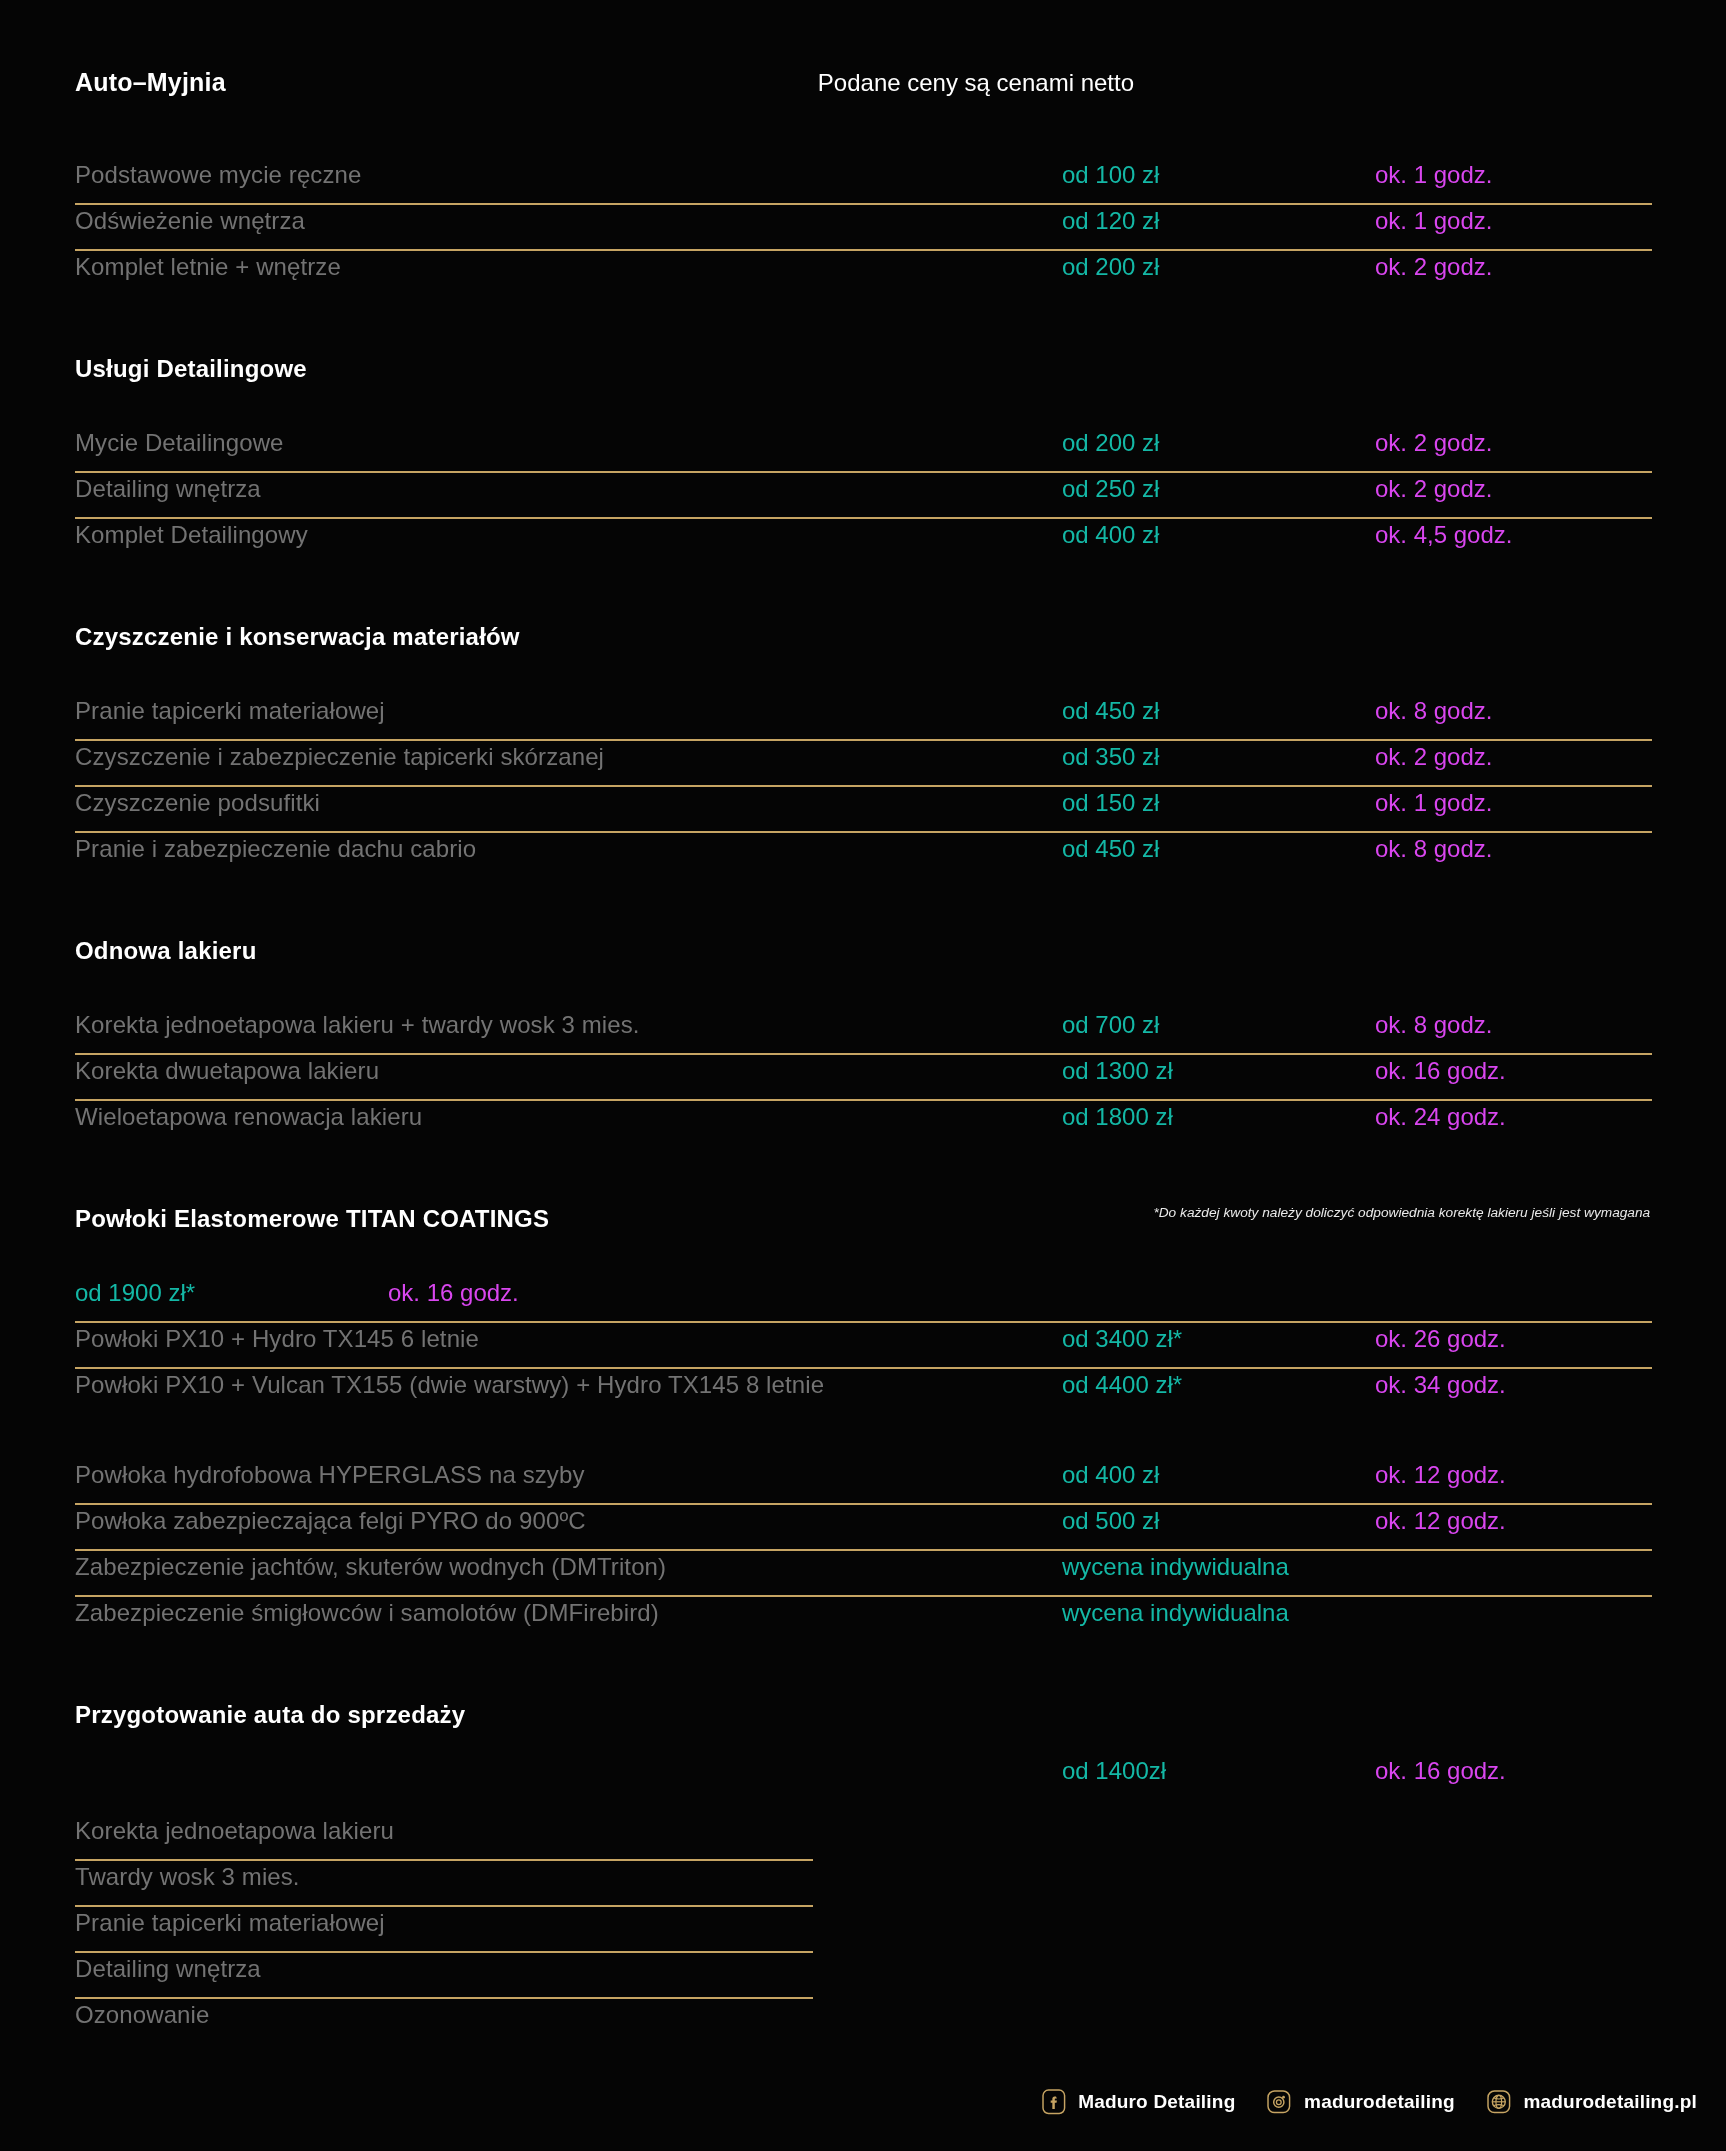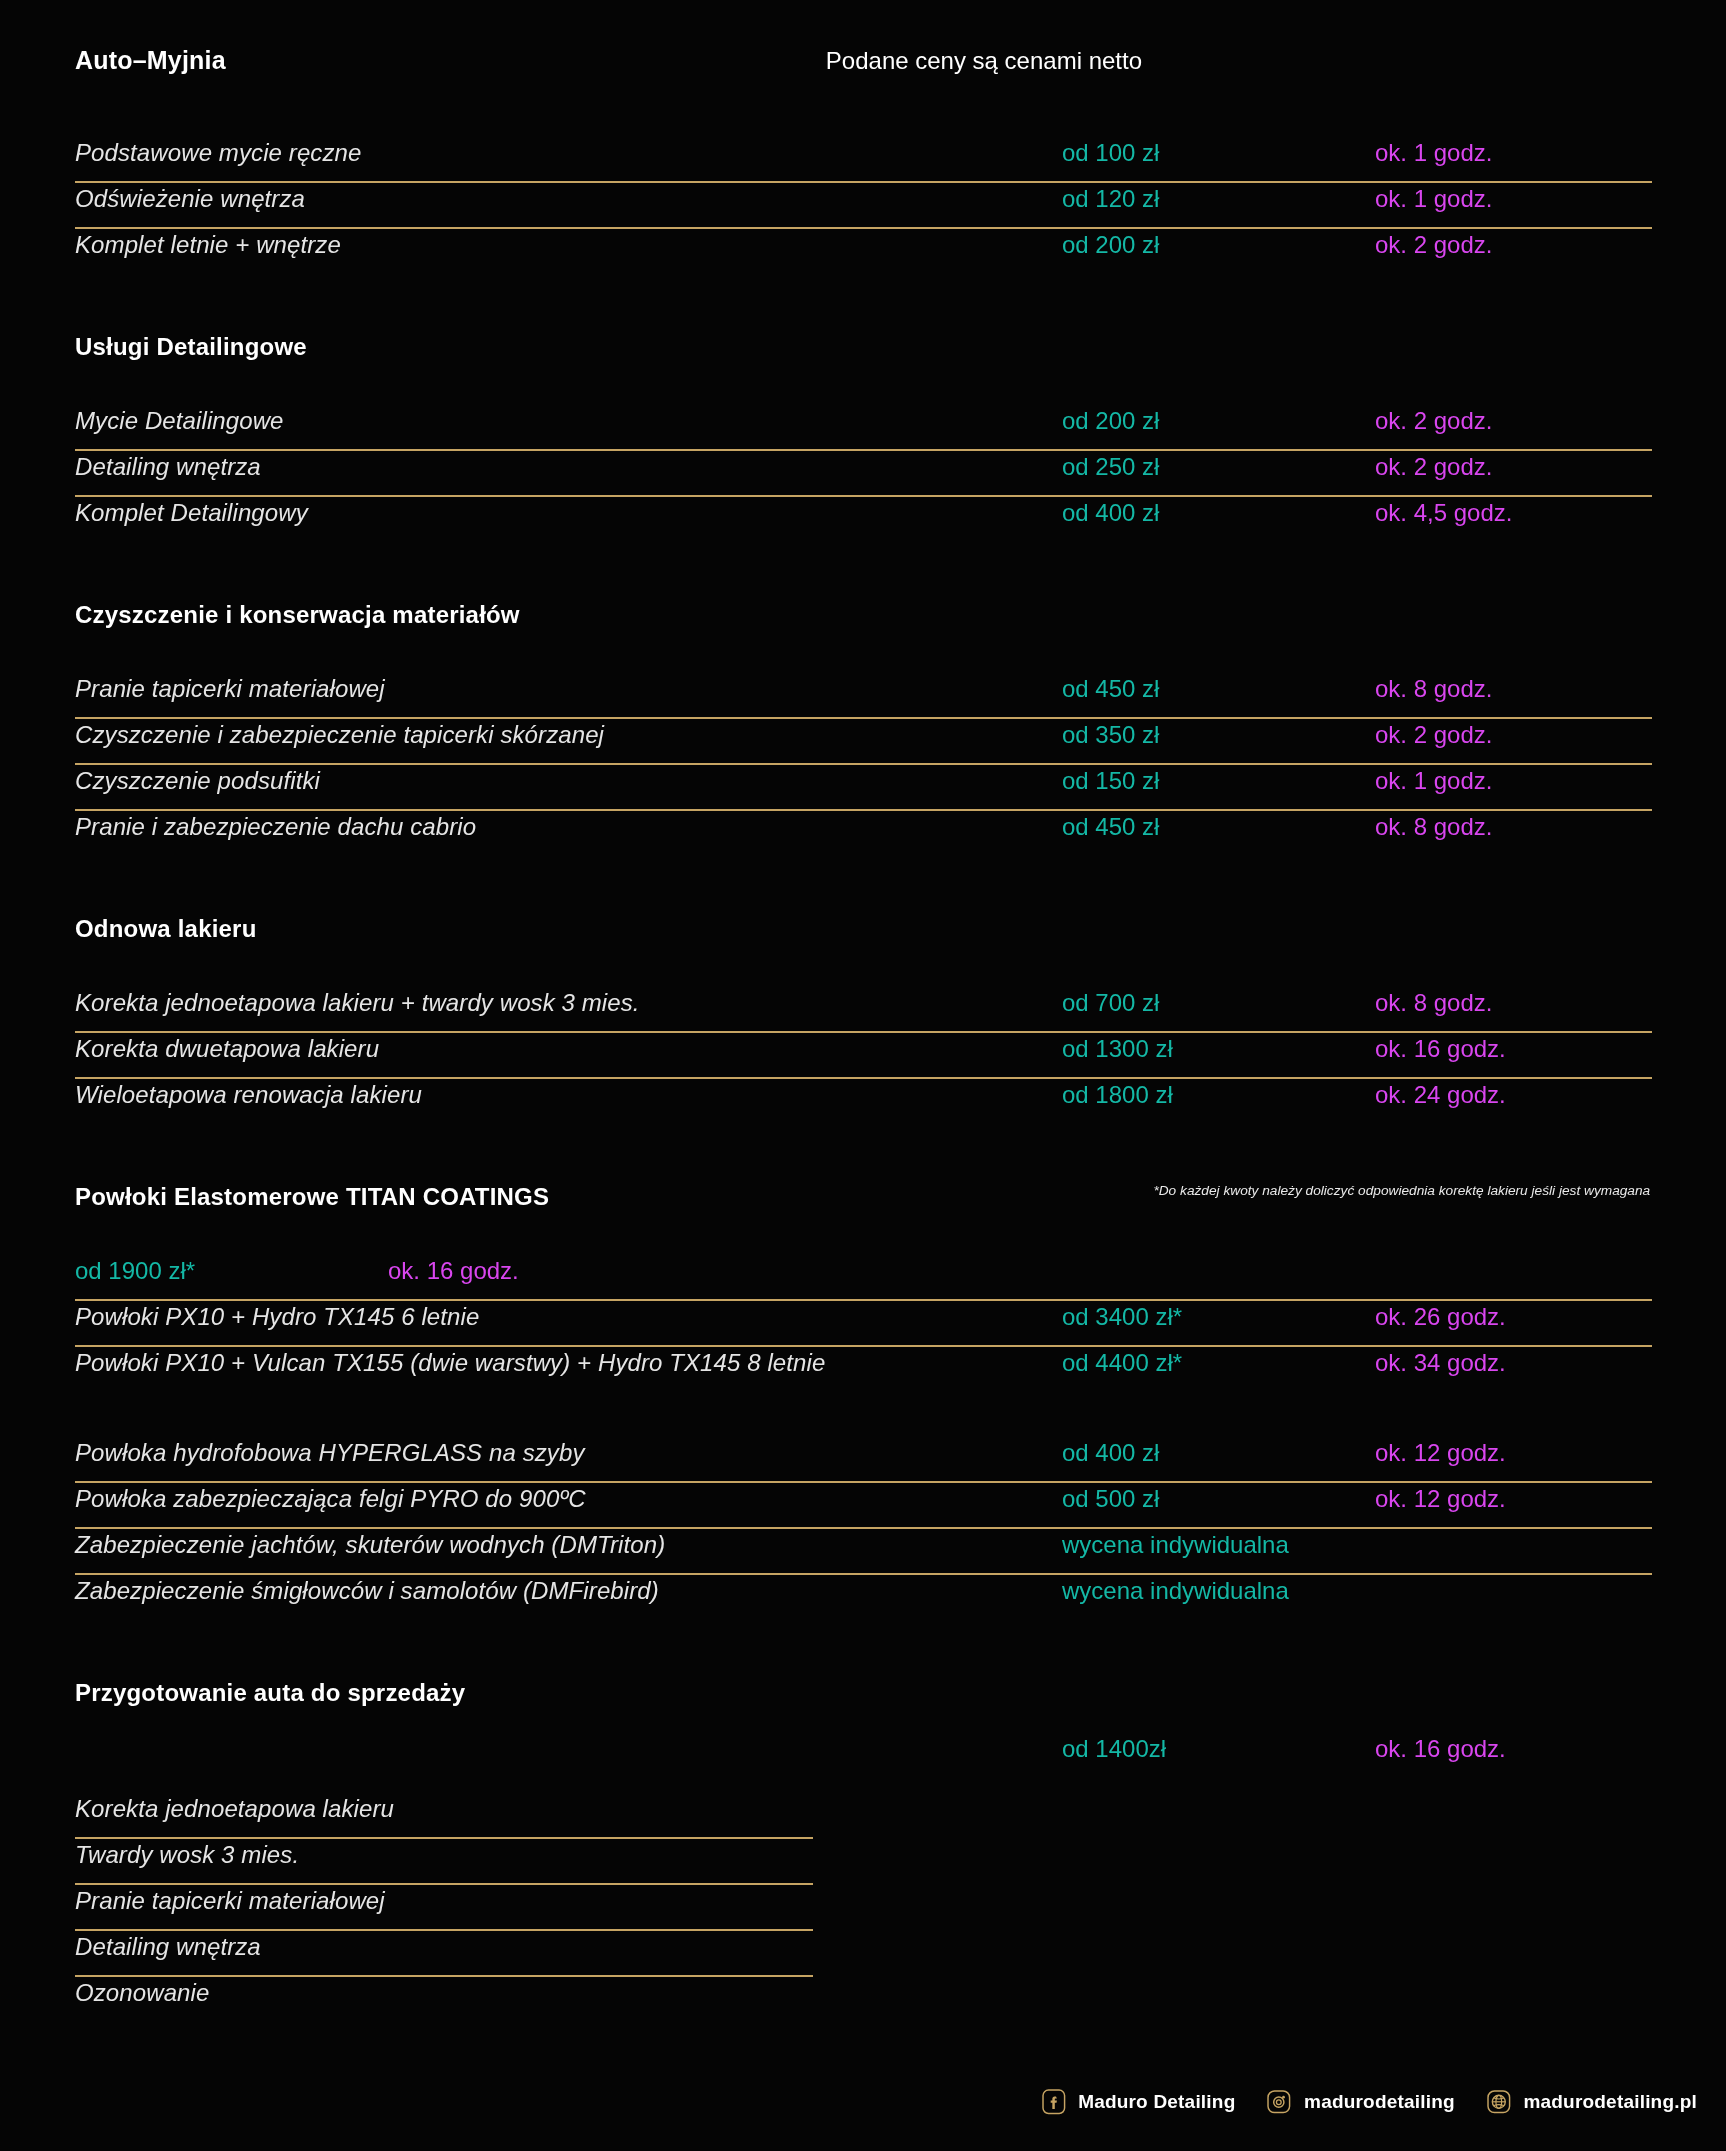--- a/index.html
+++ b/index.html
@@ -27,23 +27,22 @@
     display:flex;
     align-items:flex-start;
     height:46px;
   }
   .row .name {
     width:987px;
     flex:0 0 987px;
     font-size:24px;
     line-height:31px;
     letter-spacing:0.1px;
-    color:#e5e5e5;
-    white-space:nowrap;
-    font-style:italic;
+    color:#737373;
+    white-space:nowrap;
   }
   .row .price {
     width:313px;
     flex:0 0 313px;
     font-size:24px;
     line-height:31px;
     color:#14b8a6;
     white-space:nowrap;
   }
   .row .dur {
@@ -89,22 +88,21 @@
     color:#eaeaea;
     white-space:nowrap;
     padding-right:1.8px;
     font-style:italic;
   }
 
   
   .top {
     display:flex;
     align-items:center;
-    padding-top:46px;
-    gap:8px;
+    padding-top:68px;
   }
   .top .brand {
     font-weight:bold;
     font-size:25px;
     letter-spacing:0.2px;
   }
   .top .netto {
     margin-left:592px;
     font-size:24px;
     color:#ffffff;

